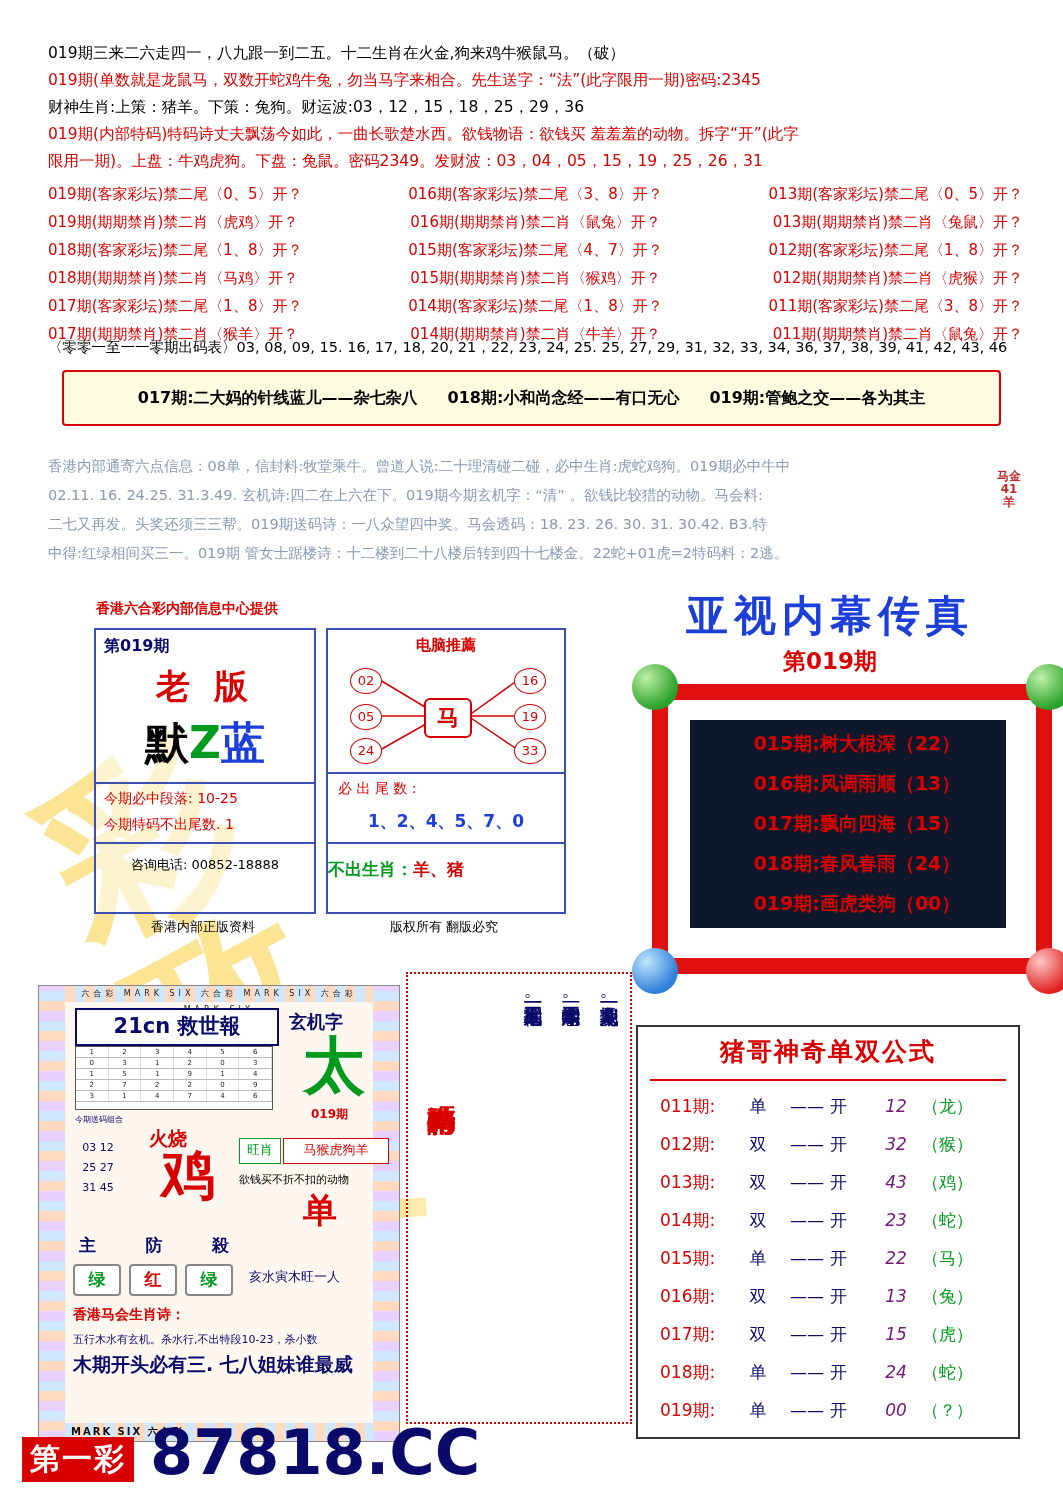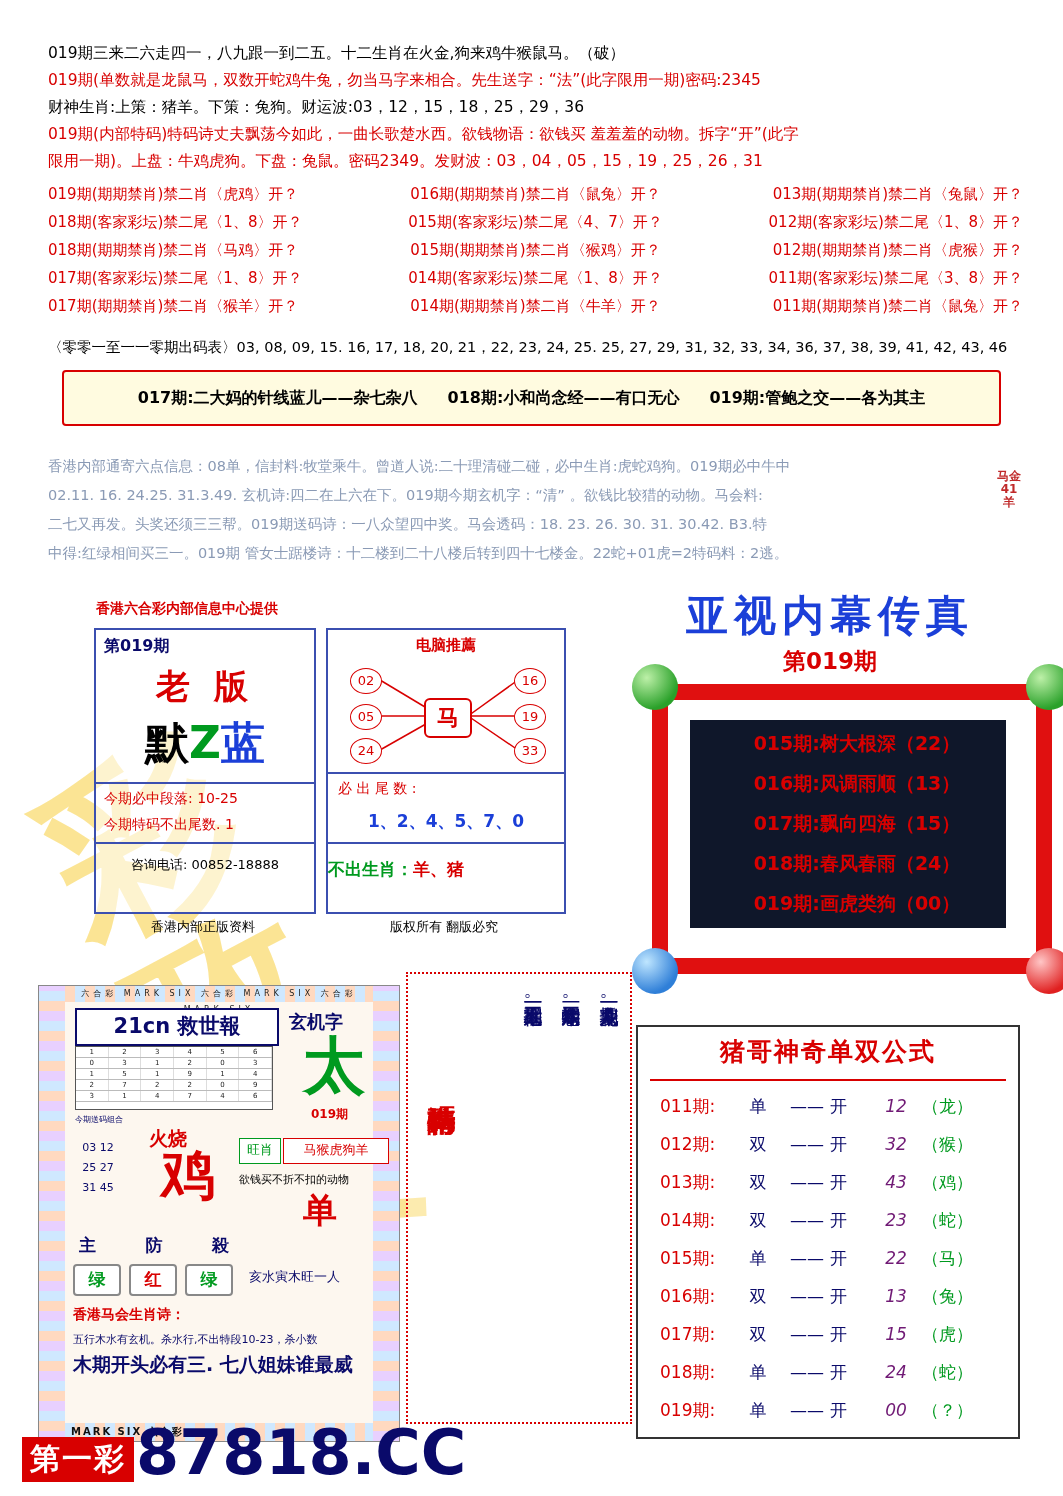--- a/index.html
+++ b/index.html
@@ -130,21 +130,21 @@
   .zhuge .zline{position:absolute;left:12px;right:12px;top:52px;height:2px;background:#d80000;}
   .zhuge .zrows{position:absolute;left:0;top:60px;width:100%;}
   .zhuge .zrow{height:38px;line-height:38px;font-size:17px;color:#0a0a6a;display:flex;padding-left:22px;white-space:nowrap;}
   .zhuge .zrow .p{color:#d80000;width:72px;}
   .zhuge .zrow .ds{width:52px;text-align:center;}
   .zhuge .zrow .dash{width:46px;text-align:center;color:#0a0a6a;}
   .zhuge .zrow .kai{width:40px;}
   .zhuge .zrow .num{width:52px;text-align:center;color:#701a75;font-style:italic;}
   .zhuge .zrow .zo{color:#009a1f;}
   
-  .brand{position:absolute;left:22px;bottom:14px;display:flex;align-items:flex-end;gap:2px;}
+  .brand{position:absolute;left:22px;bottom:14px;display:flex;align-items:flex-end;gap:16px;}
   .brand .b1{background:#d80000;color:#fff;font-size:30px;font-weight:bold;padding:2px 8px;letter-spacing:2px;}
   .brand .b2{color:#0a0a6a;font-size:62px;font-weight:bold;line-height:58px;font-family:"DejaVu Sans","Liberation Sans",sans-serif;}
 </style>
 </head>
 <body>
 
 <div class="page">
 
   <div class="wm">
     <span>彩</span>
@@ -154,20 +154,25 @@
 
   <div class="toptext">
     <div class="line">019期三来二六走四一，八九跟一到二五。十二生肖在火金,狗来鸡牛猴鼠马。（破）</div>
     <div class="line red">019期(单数就是龙鼠马，双数开蛇鸡牛兔，勿当马字来相合。先生送字：“法”(此字限用一期)密码:2345</div>
     <div class="line">财神生肖:上策：猪羊。下策：兔狗。财运波:03，12，15，18，25，29，36</div>
     <div class="line red">019期(内部特码)特码诗丈夫飘荡今如此，一曲长歌楚水西。欲钱物语：欲钱买 羞羞羞的动物。拆字“开”(此字</div>
     <div class="line red">限用一期)。上盘：牛鸡虎狗。下盘：兔鼠。密码2349。发财波：03，04，05，15，19，25，26，31</div>
   </div>
 
   <div class="ftable">
+    <div class="frow">
+      <div class="fcell redtxt">019期(客家彩坛)禁二尾〈0、5〉开？</div>
+      <div class="fcell redtxt">016期(客家彩坛)禁二尾〈3、8〉开？</div>
+      <div class="fcell redtxt">013期(客家彩坛)禁二尾〈0、5〉开？</div>
+    </div>
     <div class="frow">
       <div class="fcell redtxt">019期(期期禁肖)禁二肖〈虎鸡〉开？</div>
       <div class="fcell redtxt">016期(期期禁肖)禁二肖〈鼠兔〉开？</div>
       <div class="fcell redtxt">013期(期期禁肖)禁二肖〈兔鼠〉开？</div>
     </div>
     <div class="frow">
       <div class="fcell redtxt">018期(客家彩坛)禁二尾〈1、8〉开？</div>
       <div class="fcell redtxt">015期(客家彩坛)禁二尾〈4、7〉开？</div>
       <div class="fcell redtxt">012期(客家彩坛)禁二尾〈1、8〉开？</div>
     </div>

